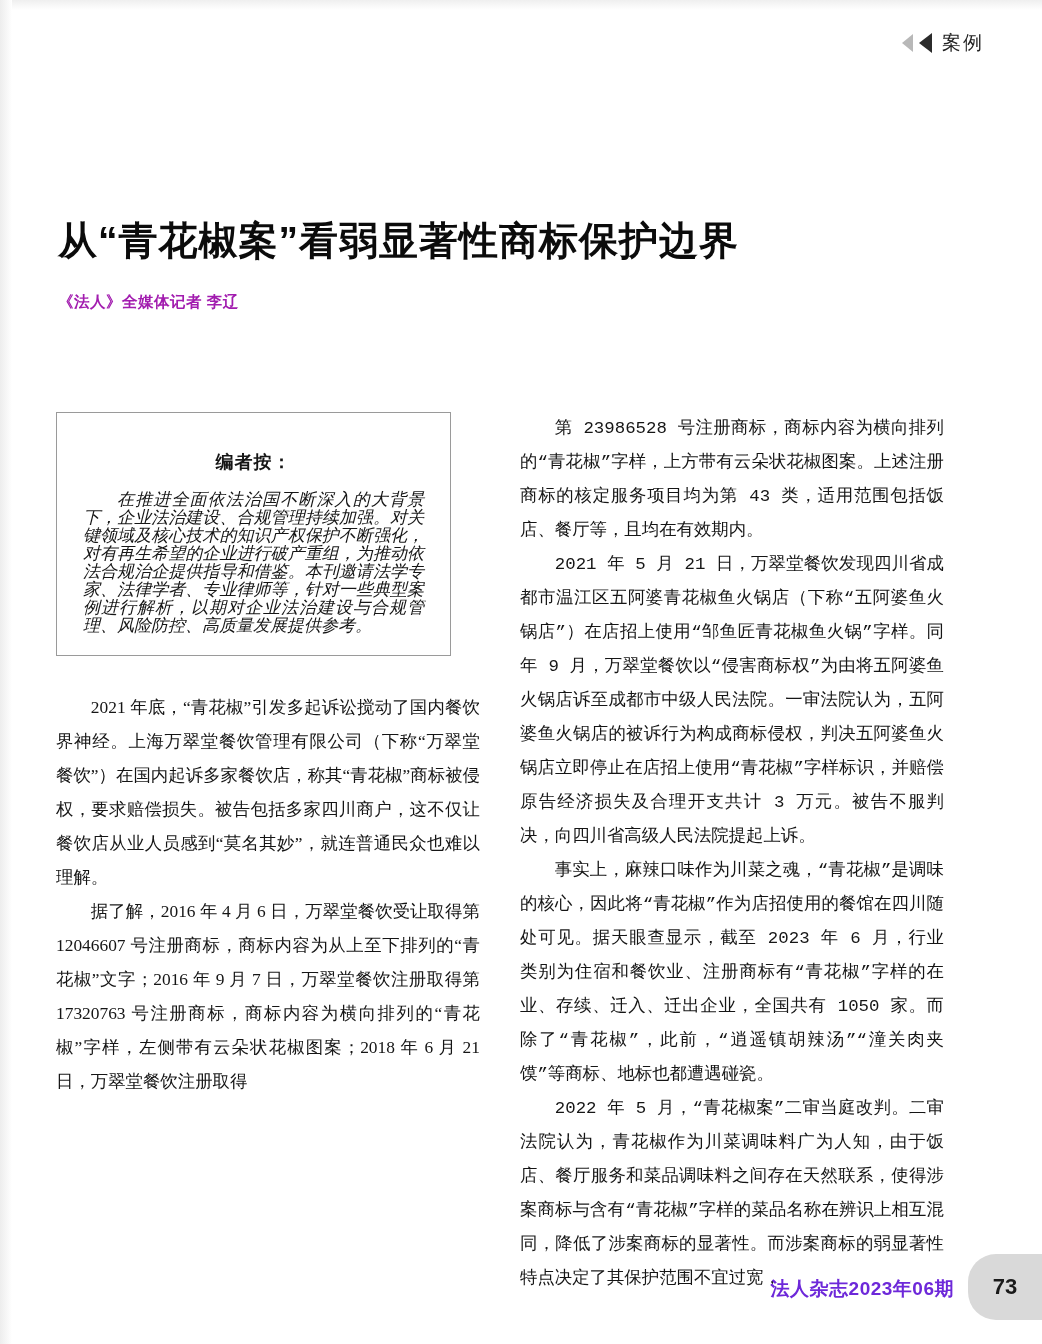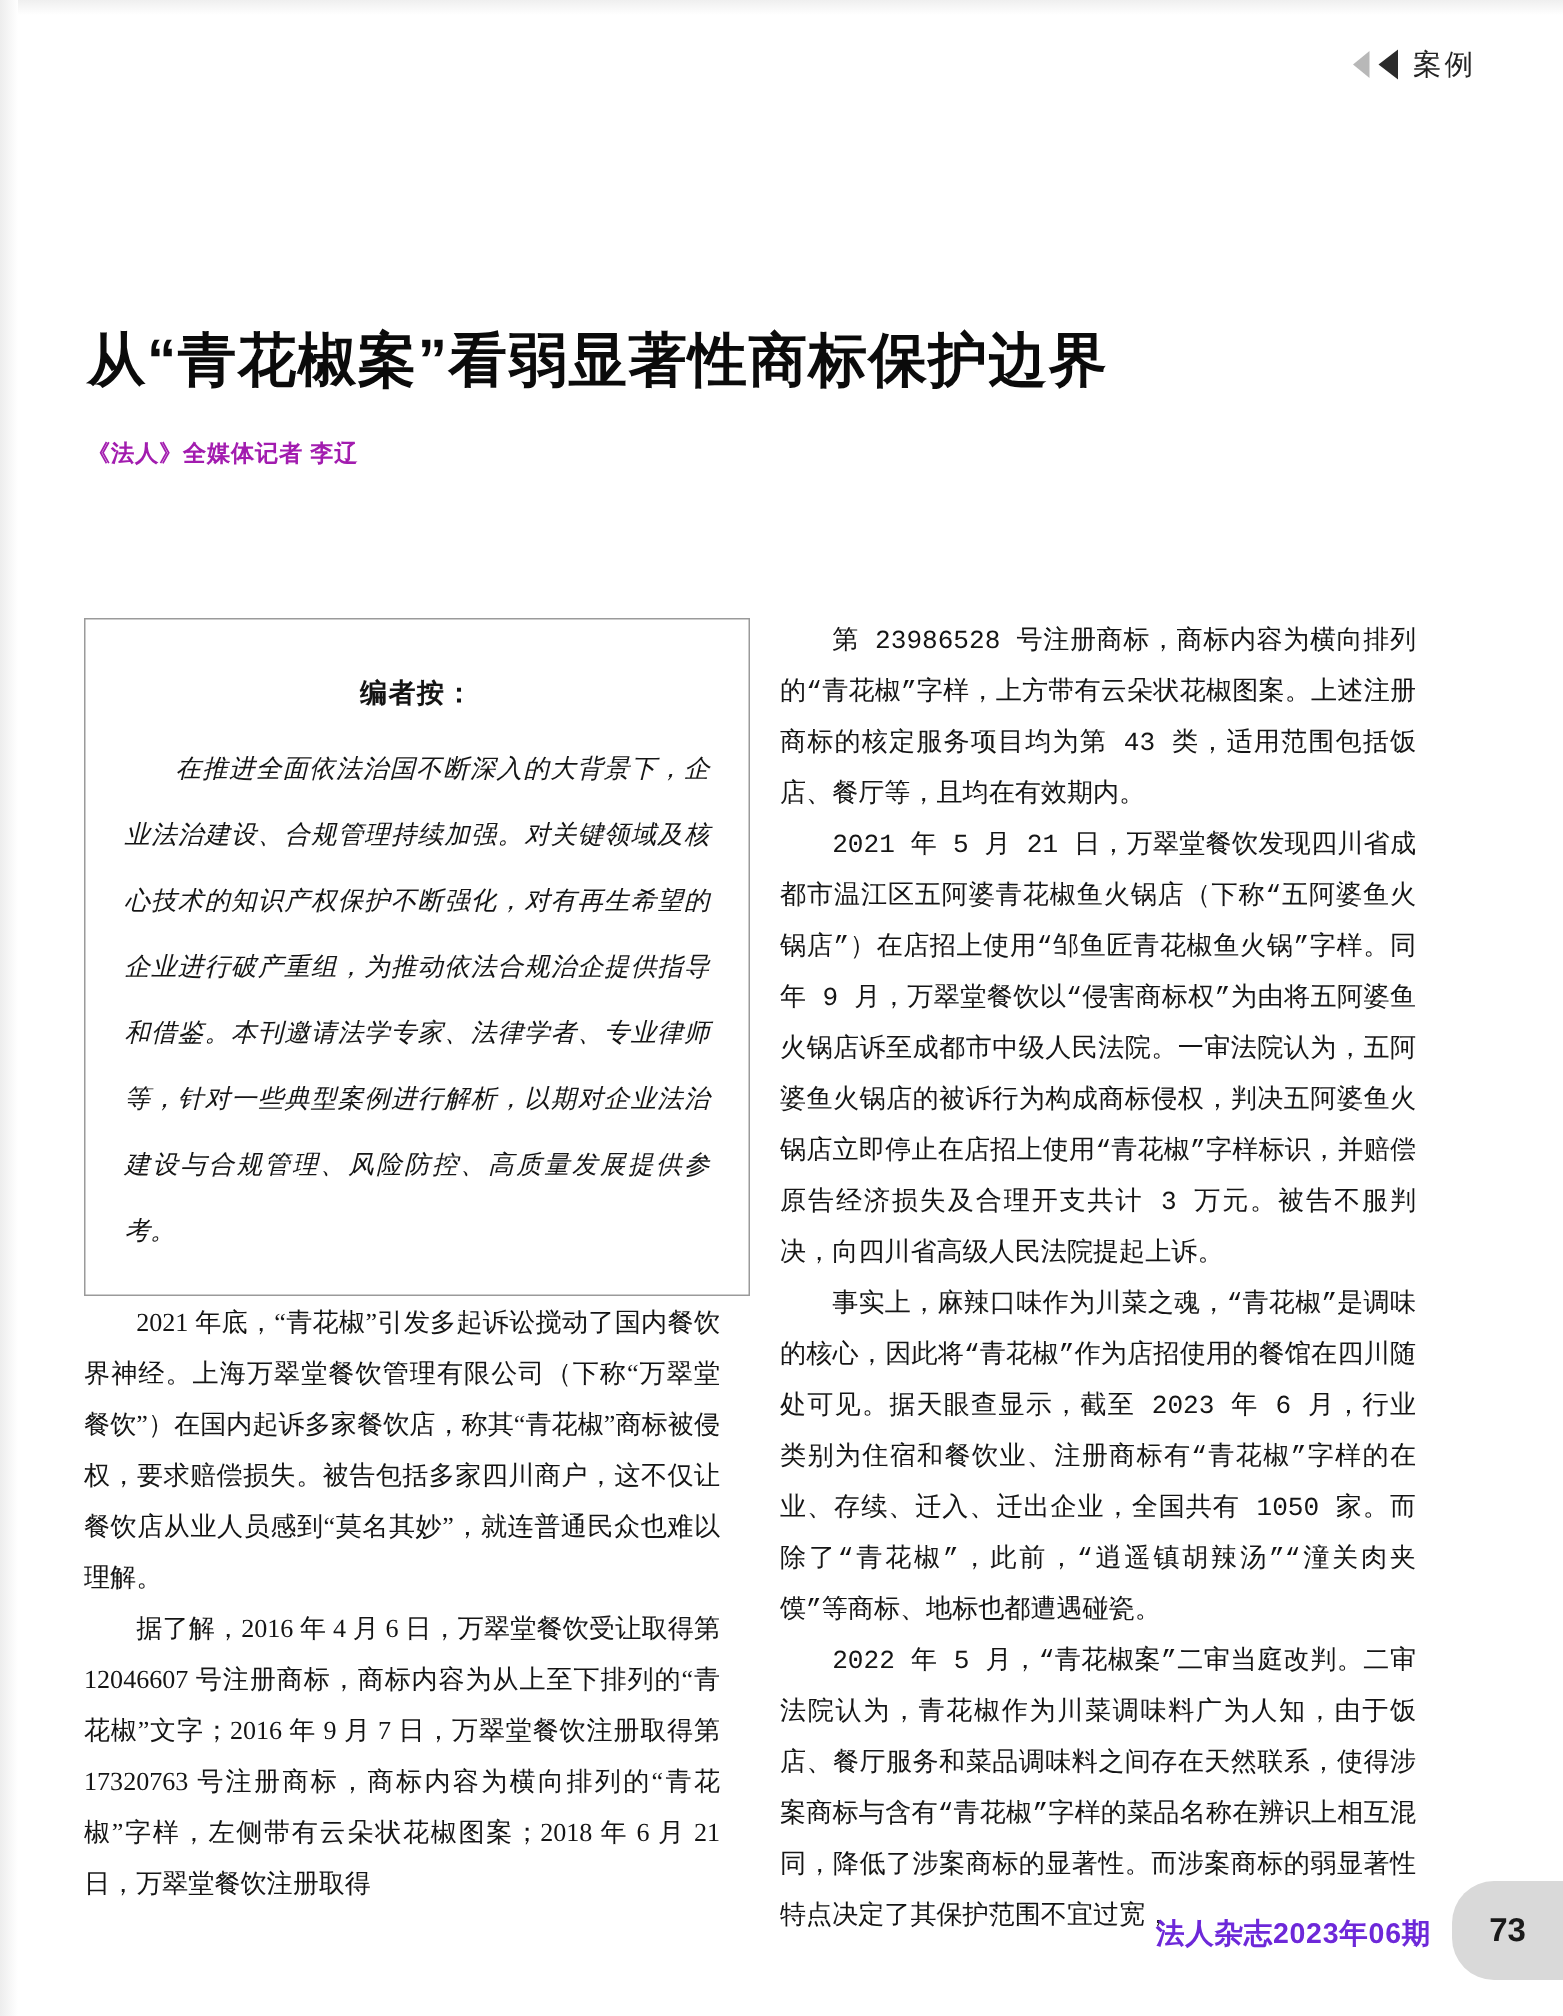--- a/index.html
+++ b/index.html
@@ -95,36 +95,37 @@
   .col p {
     margin: 0;
     text-indent: 2em;
   }
 
   
   .note-box {
     border: 1px solid #9a9a9a;
     padding: 26px 26px 20px 26px;
     box-sizing: border-box;
-    width: 444px;
+    width: 395px;
+    margin-bottom: 34px;
     background: #fff;
   }
   .note-title {
     font-family: "Liberation Sans", "DejaVu Sans", sans-serif;
     font-weight: bold;
     font-size: 18px;
     text-align: center;
     margin: 6px 0 12px 0;
     letter-spacing: 1px;
   }
   .note-body {
     font-family: "Liberation Serif", "DejaVu Serif", serif;
     font-style: italic;
     font-size: 17px;
-    line-height: 44px;
+    line-height: 18px;
     text-align: justify;
     text-justify: inter-ideograph;
     text-indent: 2em;
     margin: 0;
     color: #151515;
   }
 
   
   .footer-text {
     position: absolute;

